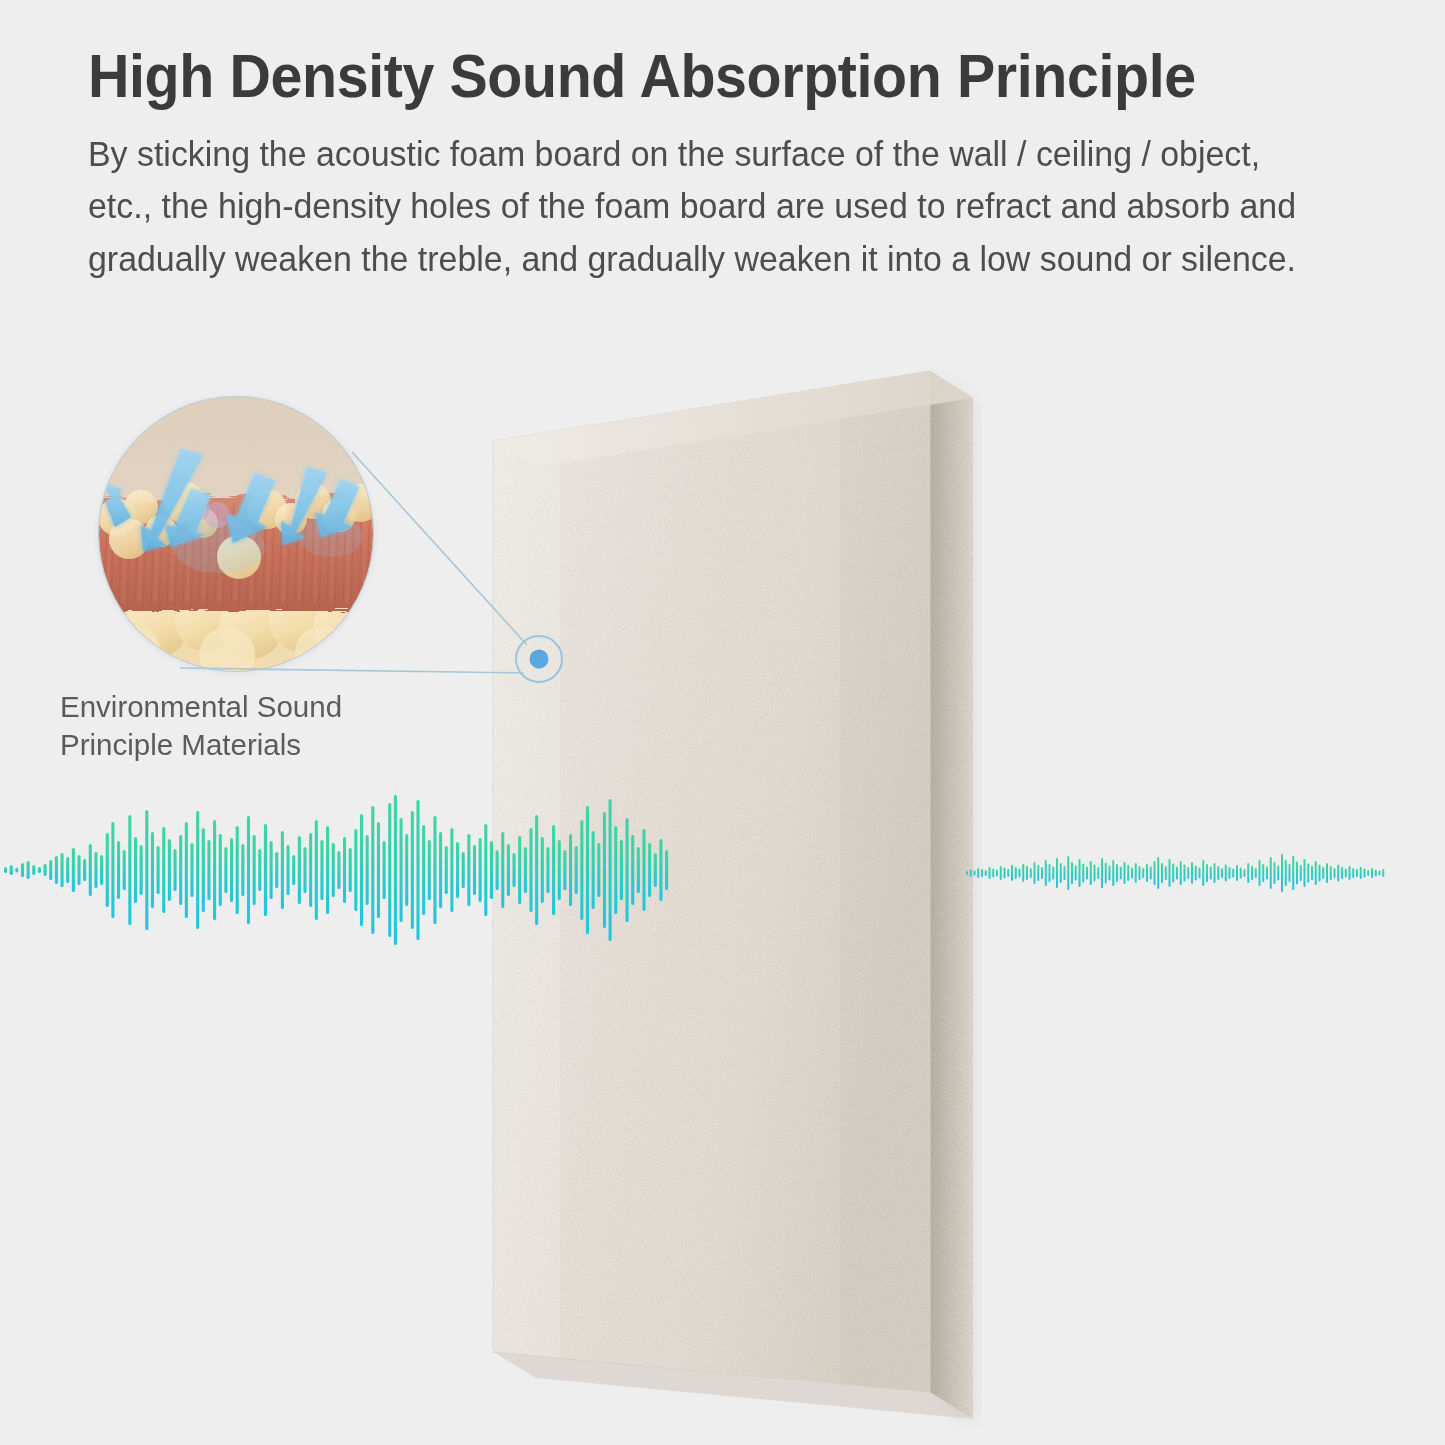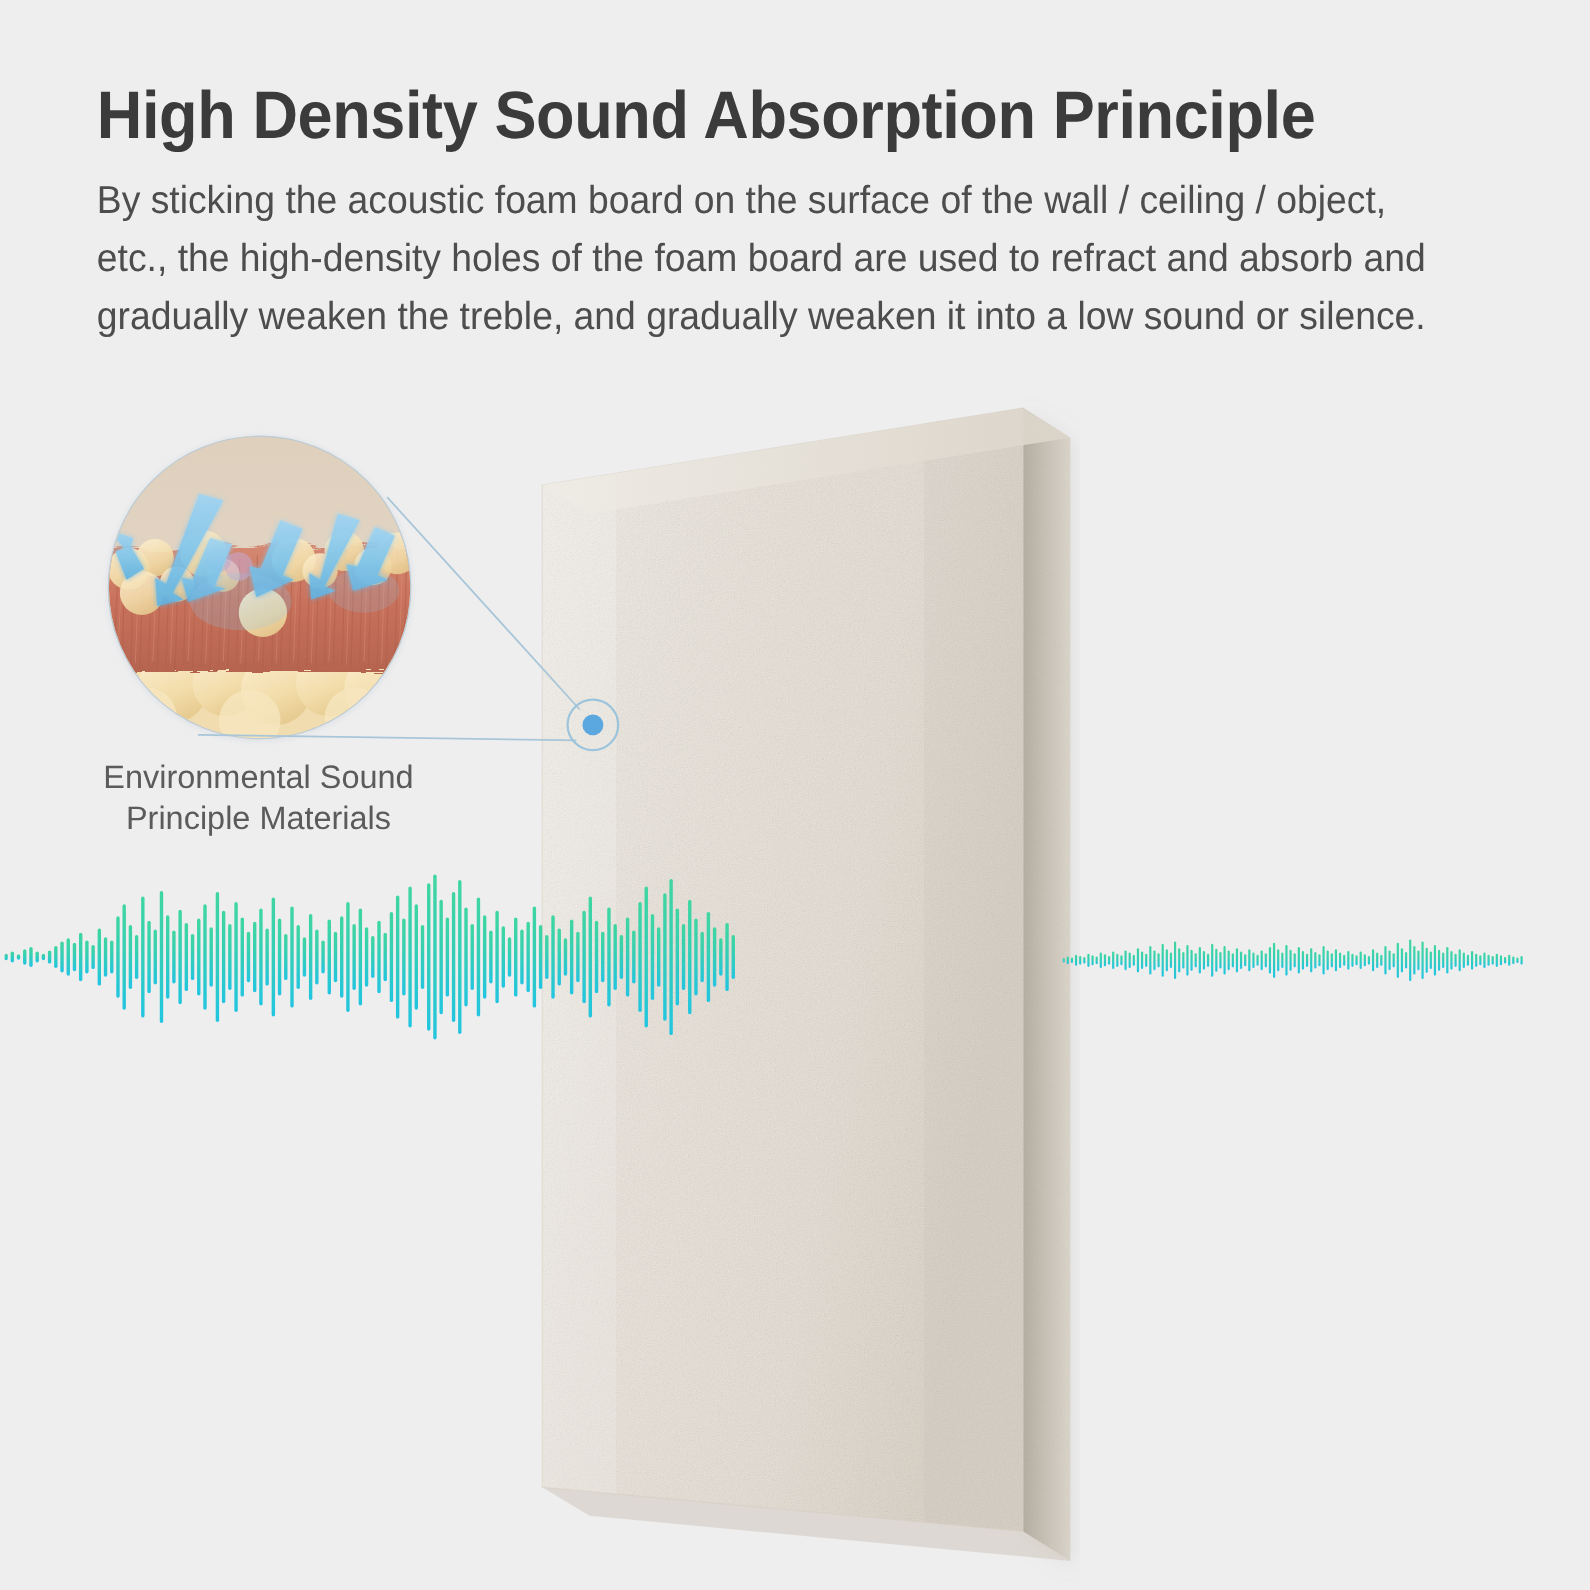--- a/index.html
+++ b/index.html
@@ -19,21 +19,21 @@
     width: 1445px;
     height: 1445px;
     background: #eeeeef;
     overflow: hidden;
   }
 
   
   #heading {
     position: absolute;
     left: 88px;
-    top: 72px;
+    top: 44px;
     width: 1270px;
   }
   #title {
     font-family: "Liberation Sans Narrow", "Liberation Sans", sans-serif;
     font-weight: bold;
     font-size: 61px;
     line-height: 1.08;
     letter-spacing: -0.4px;
     color: #3b3b3b;
     transform: scaleX(0.94);
@@ -80,21 +80,20 @@
     position: absolute;
     inset: 0;
   }
 
   
   #mag-caption {
     position: absolute;
     left: 60px;
     top: 688px;
     width: 350px;
-    text-align: center;
     font-family: "Liberation Sans Narrow", "Liberation Sans", sans-serif;
     font-size: 29.5px;
     line-height: 1.30;
     color: #5b5b5b;
   }
   #mag-caption .ln2 { display:block; }
 
   
   .wave {
     position: absolute;

